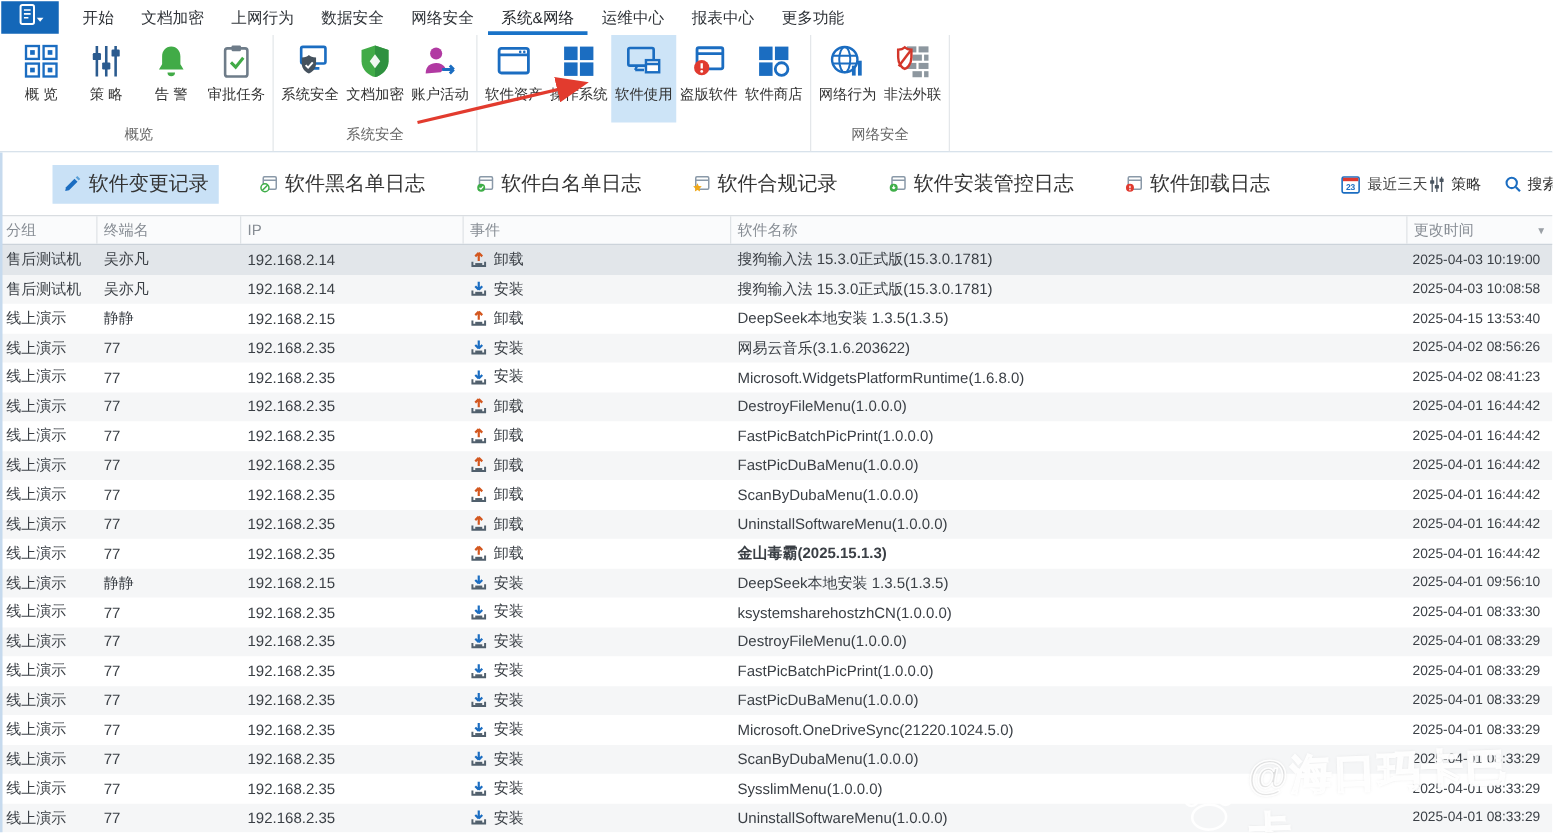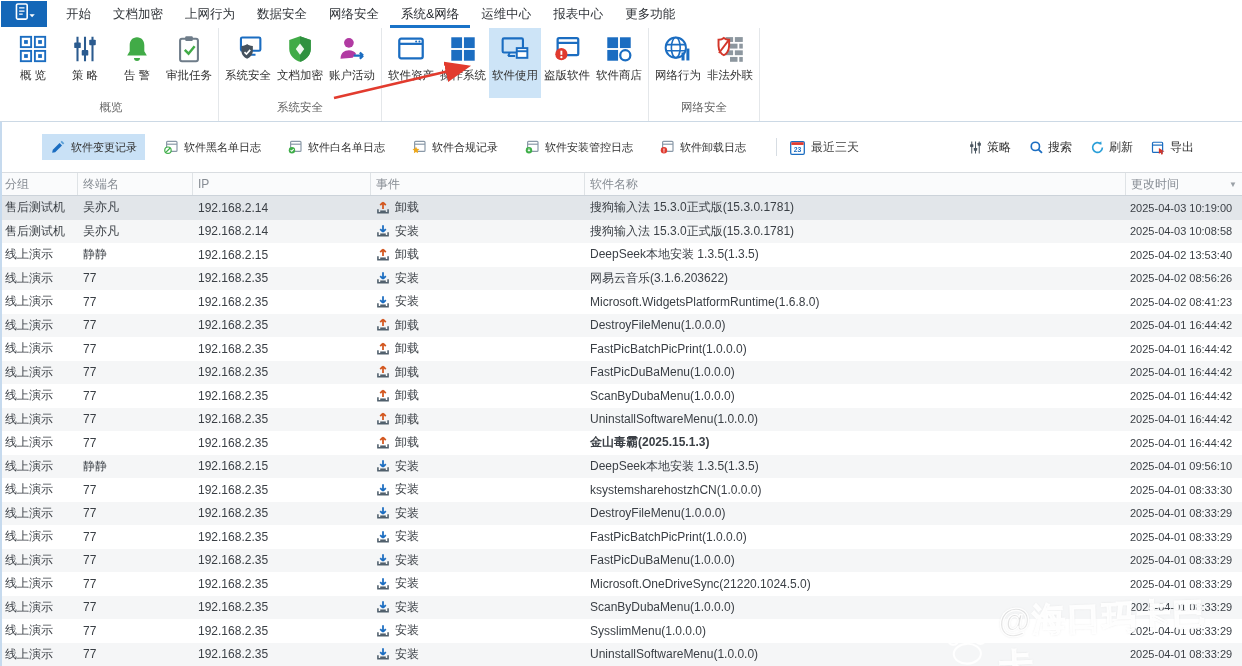--- a/index.html
+++ b/index.html
@@ -22,21 +22,21 @@
   .ribbon-btn.selected{background:#cde4f7}
   .ricon{width:30px;height:30px;display:block;color:#2b5b8f}
   .ricon svg{width:100%;height:100%;display:block}
   .rlabel{font-size:11.5px;color:#333;margin-top:4px;white-space:nowrap}
   .group-label{margin-top:auto;text-align:center;font-size:11.5px;color:#666;padding-bottom:6px}
 
   .red-arrow{position:absolute;left:318px;top:56px;pointer-events:none;z-index:6}
 
   
   .tabstrip{height:50px;display:flex;align-items:center;padding-left:42px;background:#fff}
-  .tab{display:flex;align-items:center;gap:5px;padding:5px 8px;margin-right:10px;font-size:11px;color:#333;cursor:pointer;white-space:nowrap}
+  .tab{display:flex;align-items:center;gap:5px;padding:5px 8px;margin-right:24px;font-size:16px;color:#333;cursor:pointer;white-space:nowrap}
   .tab.selected{background:#c9e1f6}
   .ticon svg{width:16px;height:16px;display:block}
   .vsep{width:1px;height:18px;background:#d7dde3;margin:0 12px}
   .datefilter{display:flex;align-items:center;gap:5px;font-size:12px;color:#444;cursor:pointer;white-space:nowrap}
   .cal svg{width:17px;height:17px;display:block}
   .toolbar{margin-left:auto;display:flex;gap:18px;padding-right:48px}
   .tb-item{display:flex;align-items:center;gap:4px;font-size:12px;color:#333;cursor:pointer;white-space:nowrap}
   .tbicon{width:15px;height:15px;color:#4a5560}
   .tbicon svg{width:100%;height:100%;display:block}
 
@@ -486,21 +486,21 @@
             <span class="eicon">
               <svg viewBox="0 0 16 16">
                 <path d="M8 9V1.5m0 0L4.8 4.7M8 1.5l3.2 3.2" stroke="#d3571f" stroke-width="2" fill="none"></path>
                 <path d="M2.2 9.5v4h11.6v-4" fill="none" stroke="#51606d" stroke-width="1.8"></path>
                 <rect x="4.8" y="10.8" width="6.4" height="2.7" fill="#51606d"></rect>
               </svg>
             </span>
             <span>卸载</span>
           </div>
           <div class="td" style="width: 541px;">DeepSeek本地安装 1.3.5(1.3.5)</div>
-          <div class="td td-time" style="width: 116px;">2025-04-02 13:53:40</div>
+          <div class="td td-time" style="width: 116px;">2025-04-15 13:53:40</div>
         </div>
         <div class="tr alt">
           <div class="td" style="width: 78px;">线上演示</div>
           <div class="td" style="width: 115px;">77</div>
           <div class="td" style="width: 178px;">192.168.2.35</div>
           <div class="td td-event" style="width: 214px;">
             <span class="eicon">
               <svg viewBox="0 0 16 16">
                 <path d="M8 1.5v7.5m0 0L4.8 5.8M8 9l3.2-3.2" stroke="#1b6dc1" stroke-width="2" fill="none"></path>
                 <path d="M2.2 9.5v4h11.6v-4" fill="none" stroke="#51606d" stroke-width="1.8"></path>

